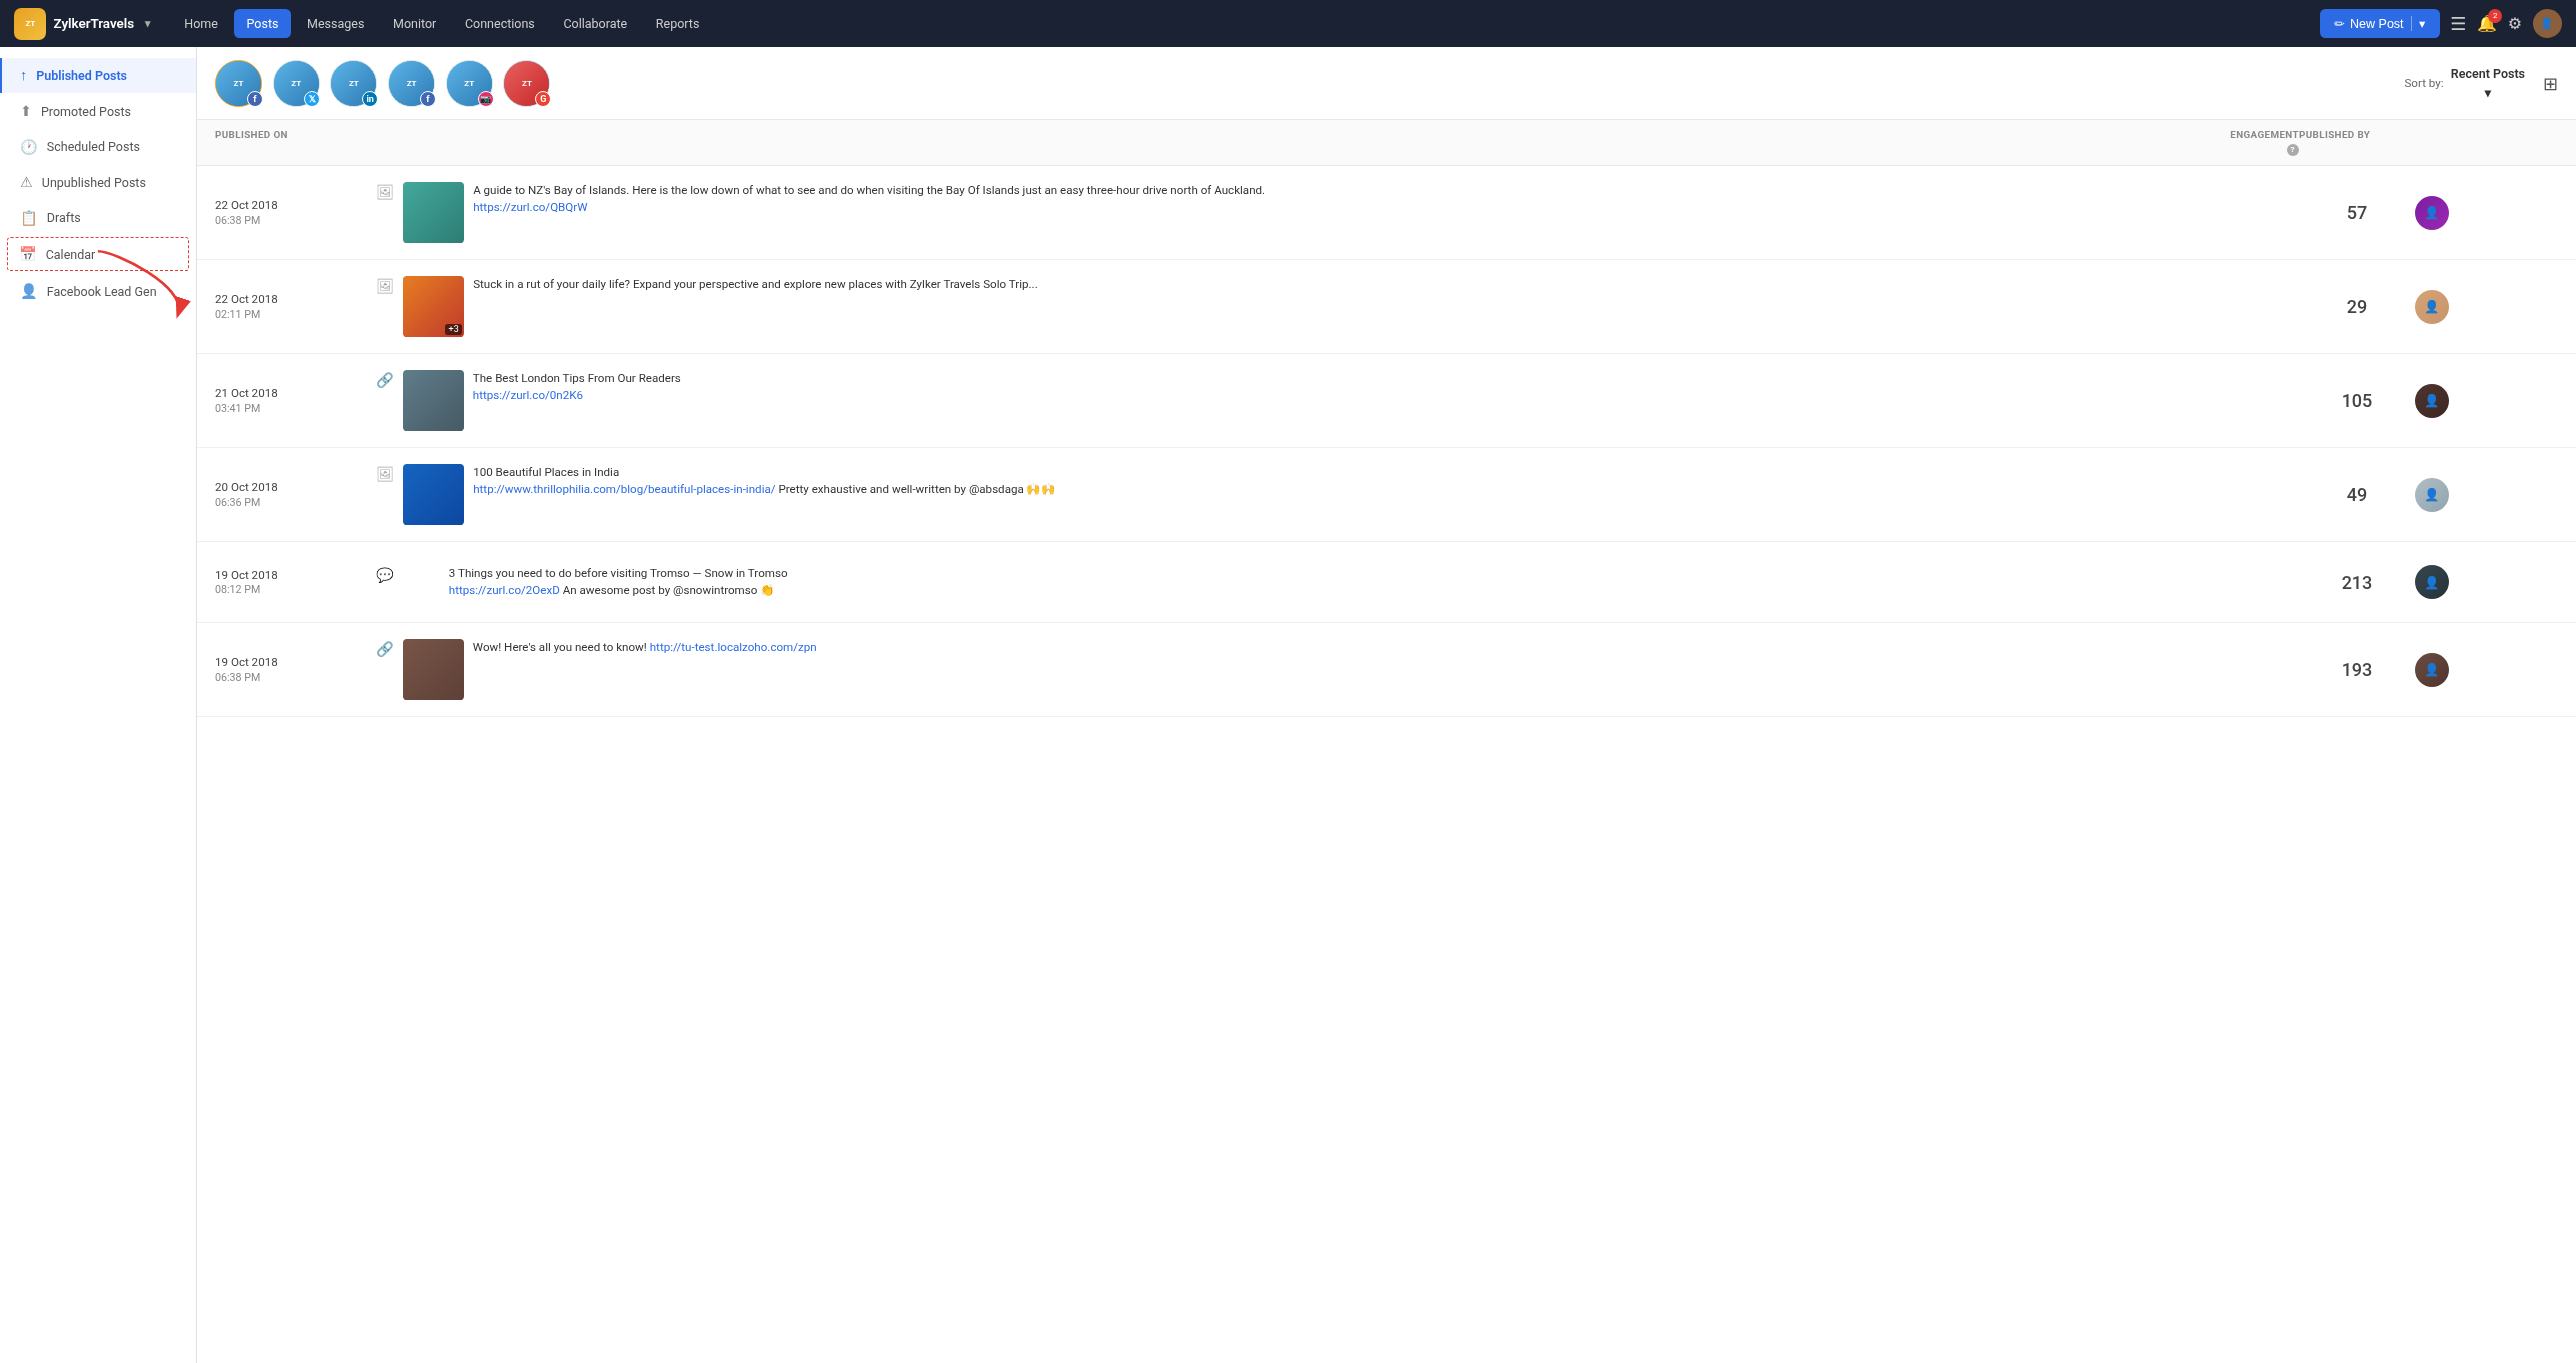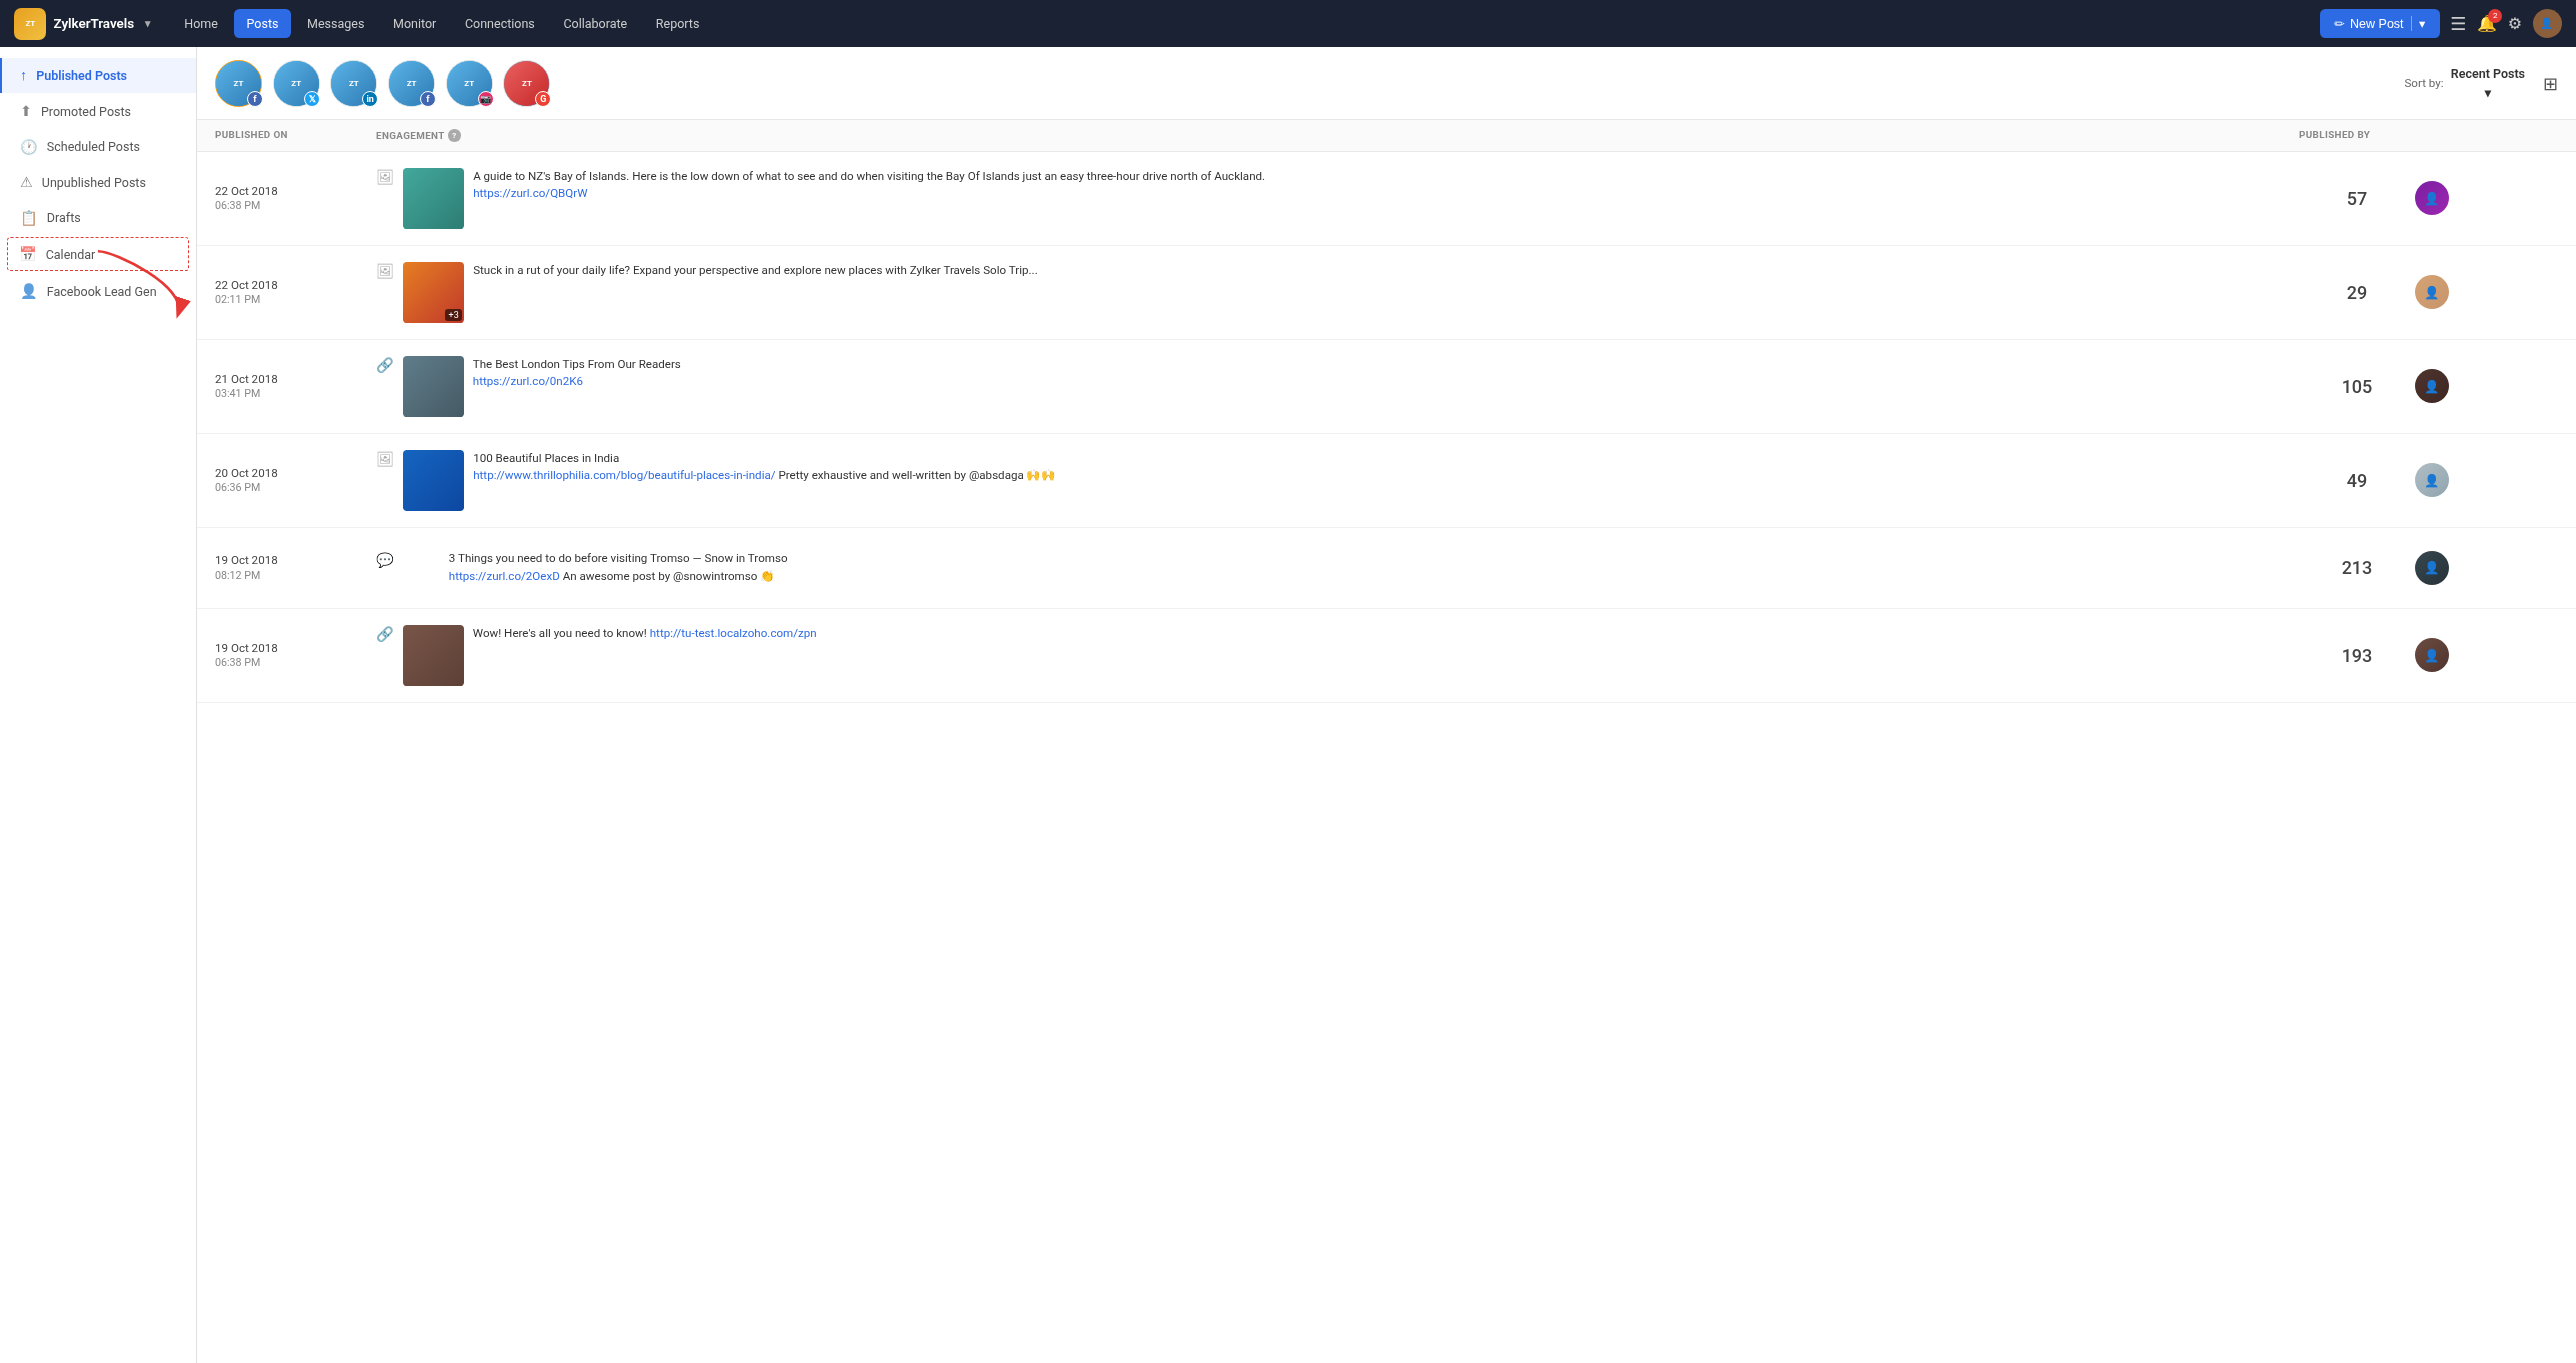--- a/index.html
+++ b/index.html
@@ -209,21 +209,21 @@
       border-bottom: 1.8px solid #e8e8e8;
       background: #fafafa;
     }
     .col-header {
       font-size: 9.8px;
       font-weight: 700;
       color: #888;
       text-transform: uppercase;
       letter-spacing: 0.4px;
     }
-    .col-header.engagement { display: flex; align-items: center; gap: 3.6px; }
+    .col-header.engagement { display: flex; align-items: flex-end; gap: 3.6px; flex-direction: column; }
     .info-icon { 
       width: 12.5px; height: 12.5px;
       background: #aaa;
       border-radius: 50%;
       display: inline-flex; align-items: center; justify-content: center;
       font-size: 8px; color: #fff; cursor: pointer;
     }
 
     
     .posts-list { }

